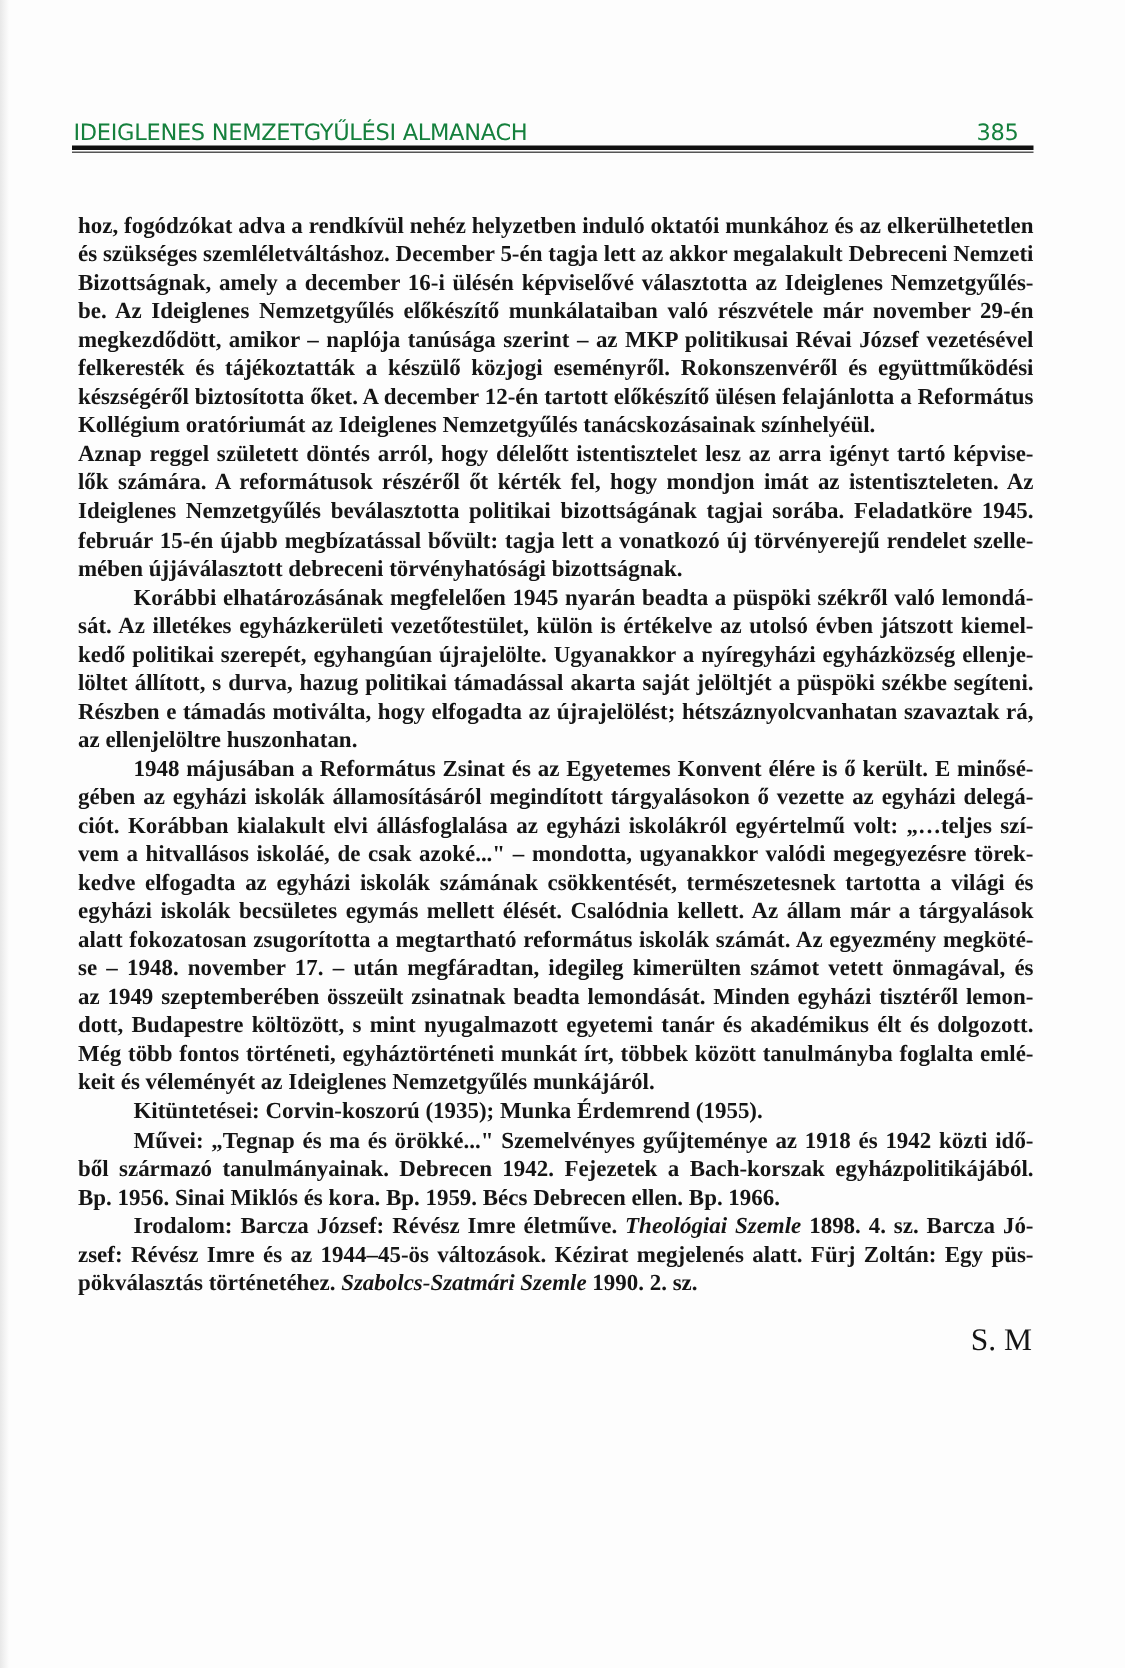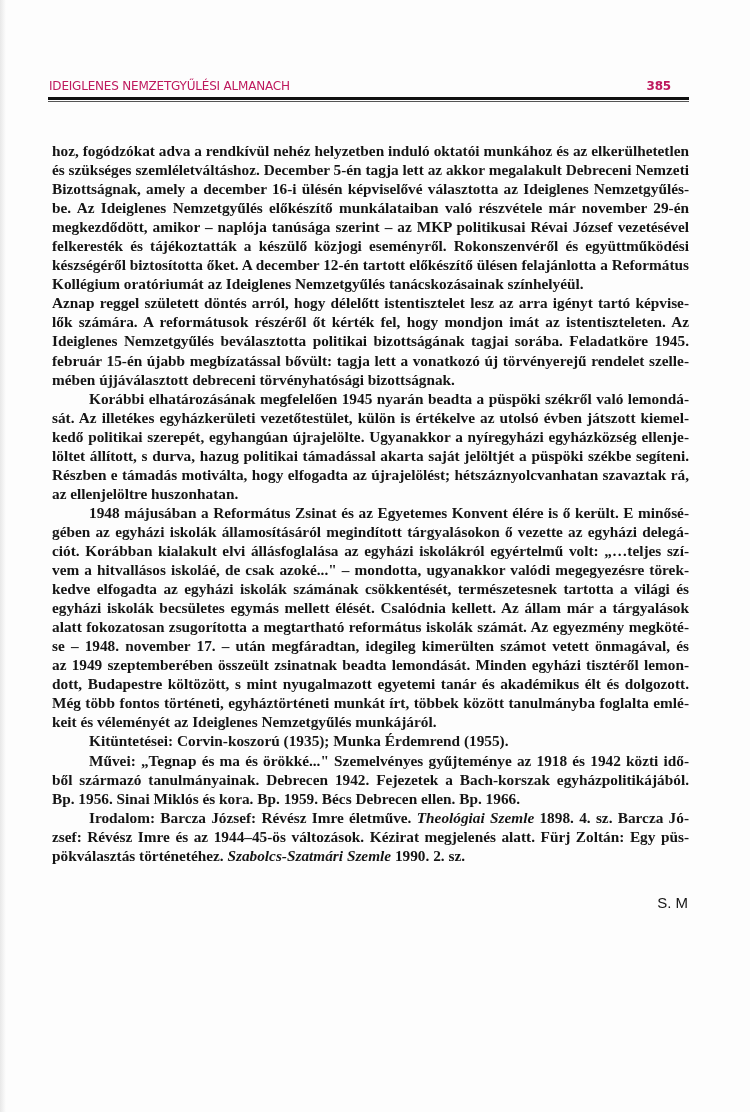--- a/index.html
+++ b/index.html
@@ -1,30 +1,30 @@
 <!DOCTYPE html>
 <html><head>
   <meta charset="utf-8">
   <style>
     html, body { margin: 0; padding: 0; background: #ffffff; }
     body { width: 750px; height: 1112px; position: relative; overflow: hidden; color: #1a1a1a; }
     .page { position: absolute; left: 0; top: 0; width: 750px; height: 1112px; background: #fdfdfd; }
-    .running-head { position: absolute; left: 49px; top: 77px; width: 638px; height: 20px; font-family: "DejaVu Sans", sans-serif; font-size: 12px; letter-spacing: -0.2px; color: #be185d; }
+    .running-head { position: absolute; left: 49px; top: 77px; width: 638px; height: 20px; font-family: "DejaVu Sans", sans-serif; font-size: 15px; letter-spacing: -0.2px; color: #15803d; }
     .running-head .title { position: absolute; left: 0; top: 2px; white-space: nowrap; }
-    .running-head .pagenum { position: absolute; right: 16px; top: 2px; font-weight: bold; }
+    .running-head .pagenum { position: absolute; right: 8px; top: 2px; }
     .rule { position: absolute; left: 48px; width: 641px; background: #111; }
     .rule.thick { top: 97px; height: 3px; }
     .rule.thin { top: 101px; height: 1px; background: #555; }
     .body { position: absolute; left: 52px; top: 141px; width: 637px; font-family: "Liberation Serif", serif; font-size: 15.3px; line-height: 19.05px; color: #151515; }
     .para { margin: 0; text-align: justify; text-align-last: left; }
     .line { display: block; text-align: justify; text-align-last: justify; white-space: nowrap; overflow: visible; font-weight: bold; }
     .line.last { text-align-last: left; }
     .line.indent { padding-left: 37px; }
     .it { font-style: italic; }
-    .signature { position: absolute; right: 62px; top: 881px; font-family: Liberation Sans, sans-serif; font-size: 15px; color: #151515; margin-top: 13px; }
+    .signature { position: absolute; right: 62px; top: 881px; font-family: Liberation Serif, serif; font-size: 21px; color: #151515; }
     .scan-edge { position: absolute; left: 0; top: 0; width: 6px; height: 1112px; background: linear-gradient(to right, #e8e8e8, #fdfdfd); }
   </style>
 </head>
 <body>
 
 <div class="page">
   <div class="scan-edge"></div>
 
   <div class="running-head">
     <span class="title">IDEIGLENES NEMZETGYŰLÉSI ALMANACH</span>

